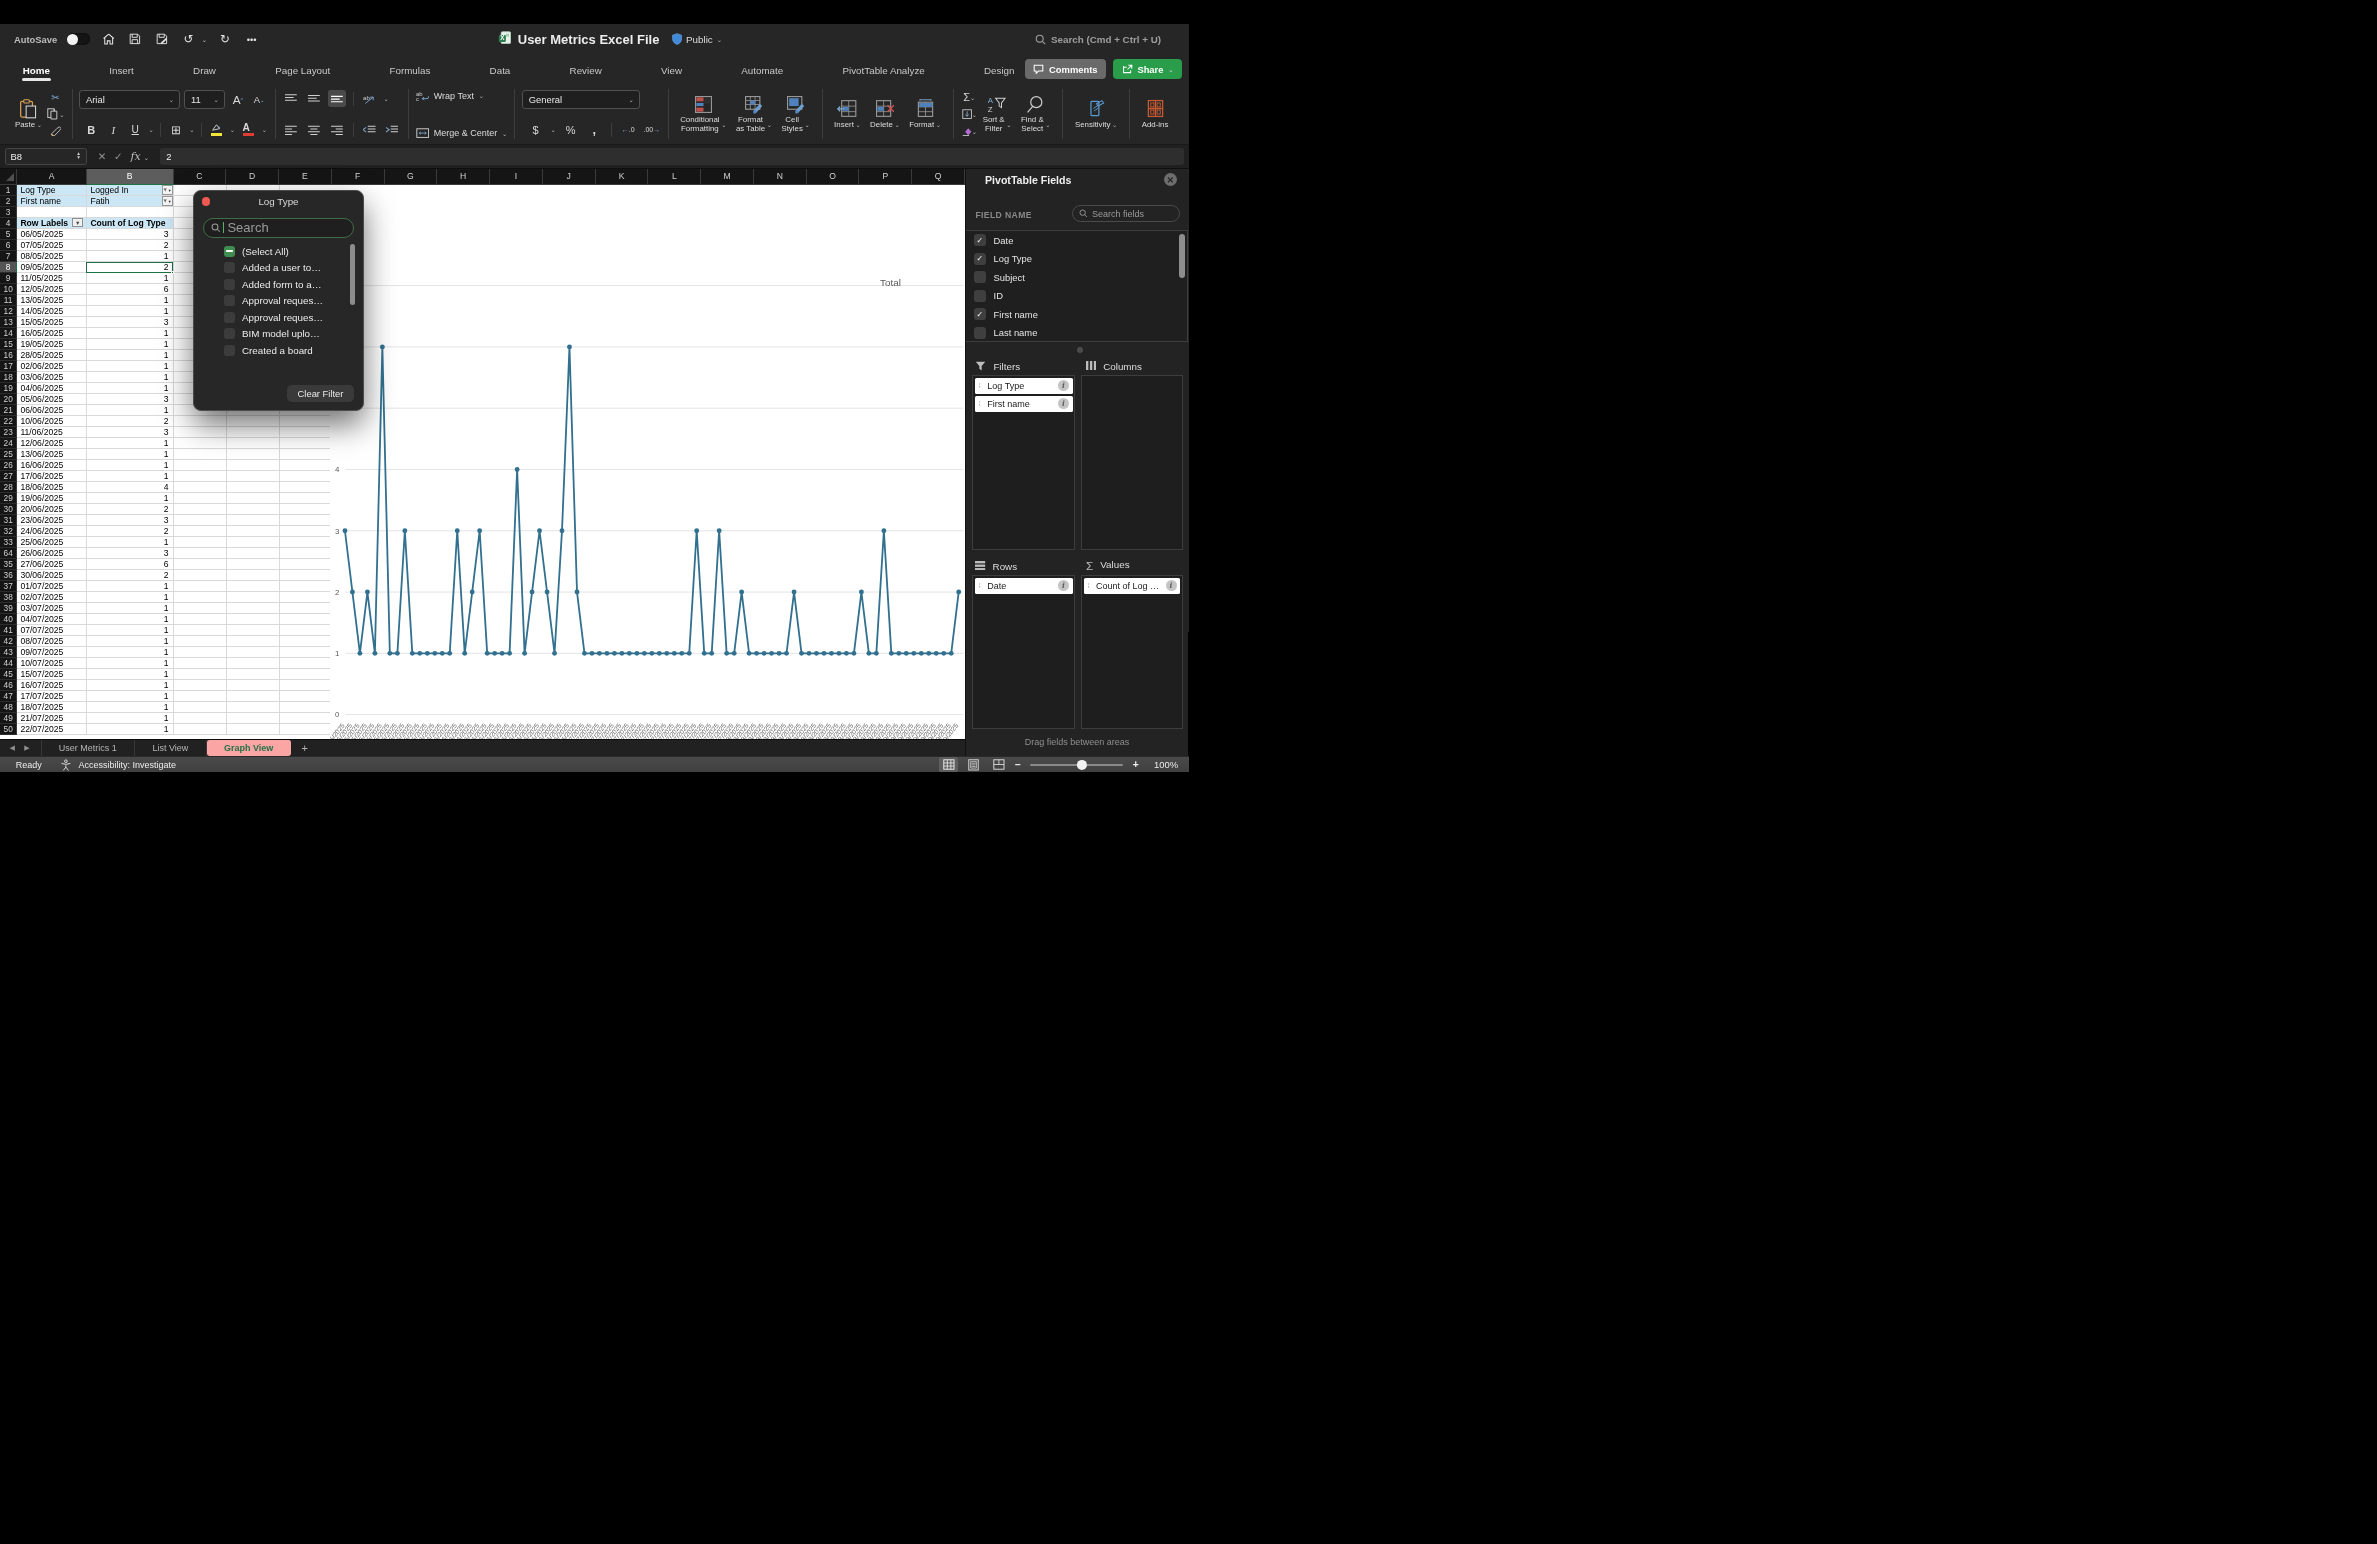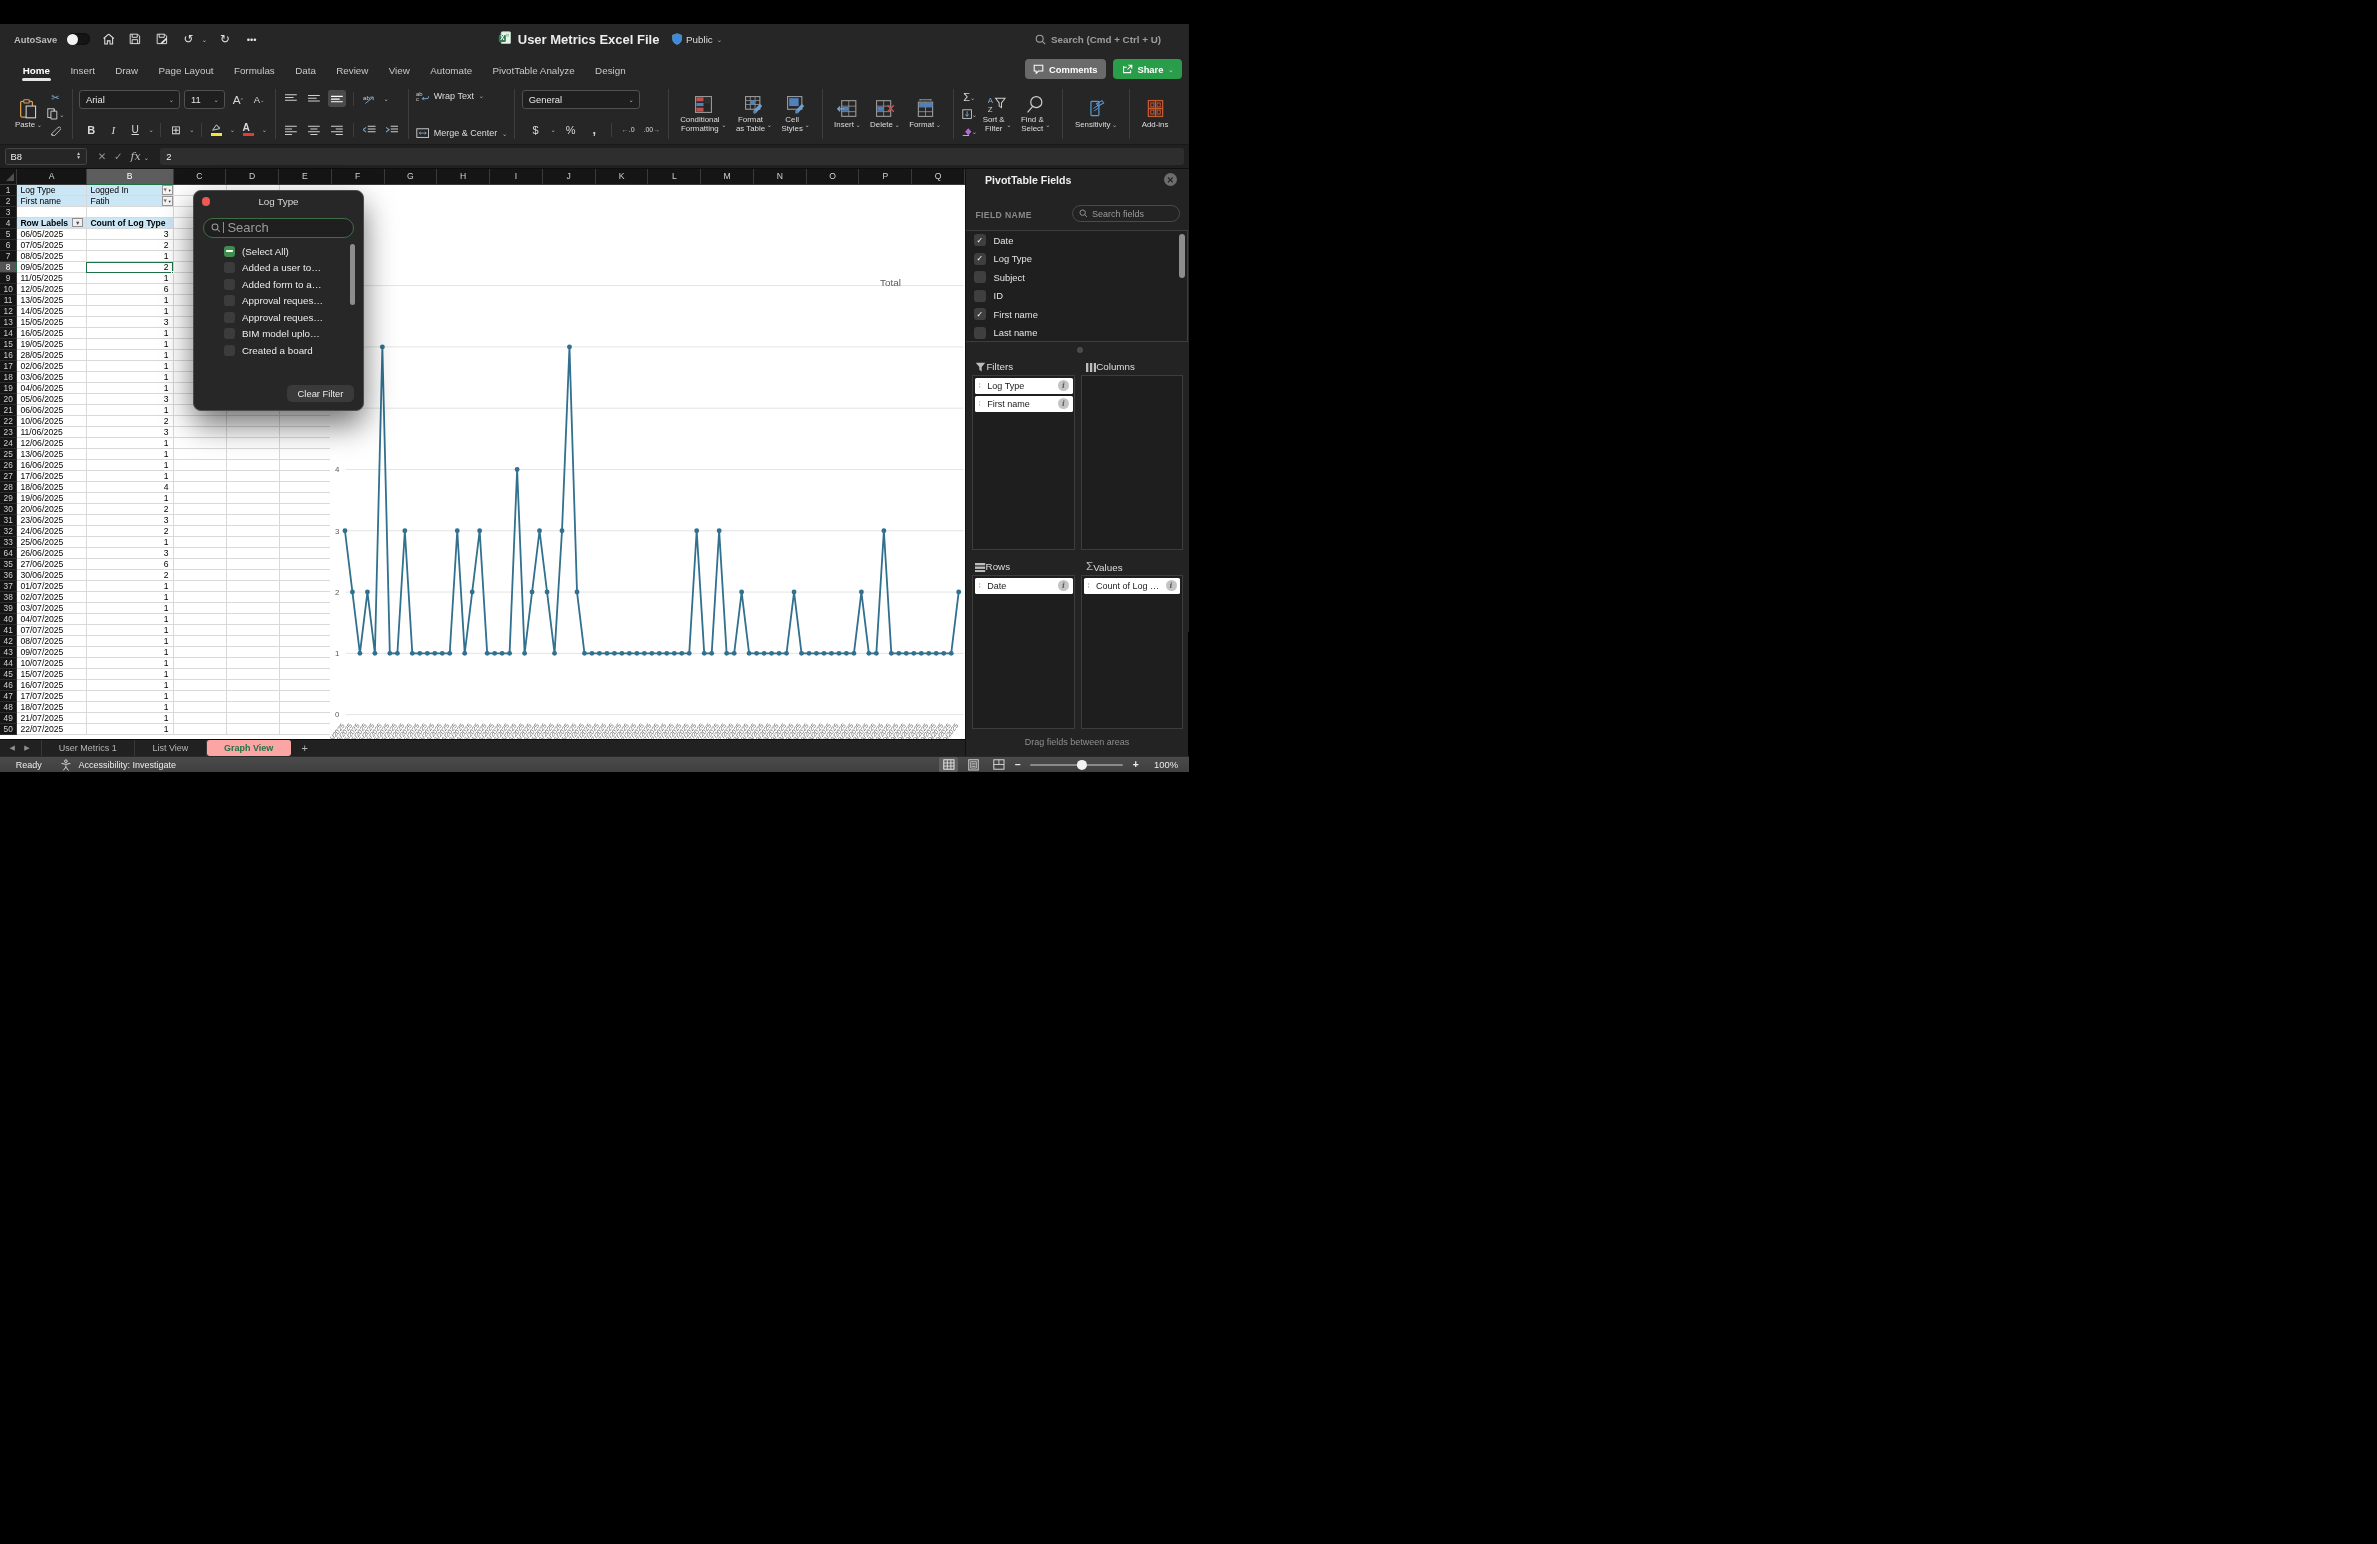--- a/index.html
+++ b/index.html
@@ -25,21 +25,21 @@
   .tb-caret { font-size:6.3px; color:#cfcfcf; margin-left:-4.7px; }
   #titlebar .center { flex:1; display:flex; align-items:center; justify-content:center; gap:6.3px; }
   .doc-title { font-size:13px; font-weight:bold; color:#ededed; }
   .privacy { display:flex; align-items:center; gap:3.9px; margin-left:6.3px; font-size:9.8px; color:#dcdcdc; }
   #titlebar .right { width:252px; display:flex; align-items:center; gap:5.5px; justify-content:flex-end;
     padding-right:28px; color:#9e9e9e; font-size:9.8px; font-weight:bold; }
 
   
   #tabsrow { left:0; top:55px; width:1189px; height:28px; background:#262626; display:flex;
     align-items:center; }
-  .rtabs { display:flex; align-items:flex-end; height:100%; padding-left:12.6px; flex:1; }
+  .rtabs { display:flex; align-items:flex-end; height:100%; padding-left:12.6px; flex:1;justify-content:space-between; }
   .rtab { padding:6.3px 10.2px 7px; font-size:9.8px; color:#c9c9c9; position:relative; cursor:default; }
   .rtab.active { color:#fff; font-weight:bold; }
   .rtab.active:after { content:""; position:absolute; left:9.4px; right:9.4px; bottom:2.4px; height:2.4px;
     border-radius:1.6px; background:#e6e6e6; }
   .pillbtn { display:flex; align-items:center; gap:4.7px; height:19.7px; padding:0 8.6px; border-radius:3.9px;
     font-size:9.4px; font-weight:bold; color:#fff; margin-right:7px; }
   .pillbtn.gray { background:#6a6a6a; }
   .pillbtn.green { background:#2a9d4a; }
 
   
@@ -144,21 +144,21 @@
   .fsearch { position:absolute; right:7.9px; top:36px; width:108px; height:17.3px; border:0.8px solid #4a4a4a;
     border-radius:8.6px; display:flex; align-items:center; gap:3.9px; padding:0 6.3px; color:#9a9a9a;
     font-size:9px; }
   .fieldsbox { position:absolute; left:0px; top:61px; width:222px; height:112px; border:0.8px solid #3d3d3d;
     border-left:none; background:#1f1f1f; overflow:hidden; }
   .fitem { display:flex; align-items:center; gap:7.9px; height:18.5px; padding-left:7.9px; font-size:9.4px; }
   .fcheck { width:11.8px; height:11.8px; border-radius:3.1px; background:#3f3f3f; display:flex; align-items:center;
     justify-content:center; color:#fff; font-size:7.9px; flex:0 0 11.8px; }
   .fscroll { position:absolute; right:2.4px; top:3.1px; width:5.5px; height:44px; border-radius:3.1px; background:#8d8d8d; }
   .dragdot { position:absolute; left:50%; top:178px; width:5.5px; height:5.5px; border-radius:50%; background:#4a4a4a; }
-  .sechead { position:absolute; display:flex; align-items:flex-end; font-size:9.8px; color:#dedede; }
+  .sechead { position:absolute; display:flex; align-items:flex-start; gap:7px; font-size:9.8px; color:#dedede; }
   .secbox { position:absolute; border:0.8px solid #3d3d3d; background:#1e1e1e; padding:1.6px; }
   .pill { background:#fff; border-radius:1.6px; height:16.5px; display:flex; align-items:center; gap:4.7px;
     padding:0 3.9px; margin-bottom:1.6px; color:#1a1a1a; font-size:9px; }
   .pill .dots { color:#9a9a9a; font-size:7px; letter-spacing:0; line-height:3.1px; width:3.9px; }
   .pill .lbl { flex:1; overflow:hidden; white-space:nowrap; text-overflow:ellipsis; }
   .infoi { width:11px; height:11px; border-radius:50%; background:#c4c4c4; color:#5e5e5e; font-size:7.5px;
     font-style:italic; font-family:"DejaVu Serif",serif; display:flex; align-items:center; justify-content:center;
     font-weight:bold; flex:0 0 11px; }
   .draghint { position:absolute; left:0; width:100%; top:568px; text-align:center; color:#8f8f8f; font-size:9px; }
 

